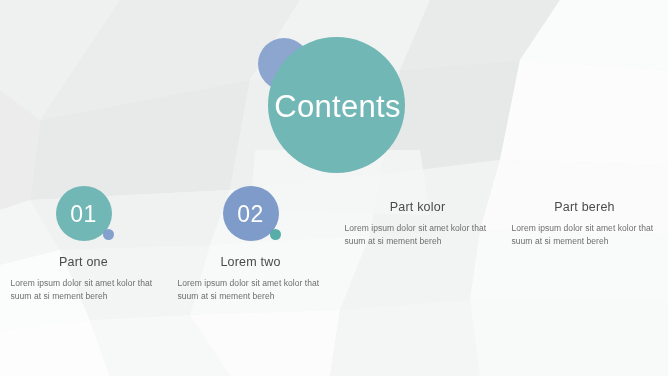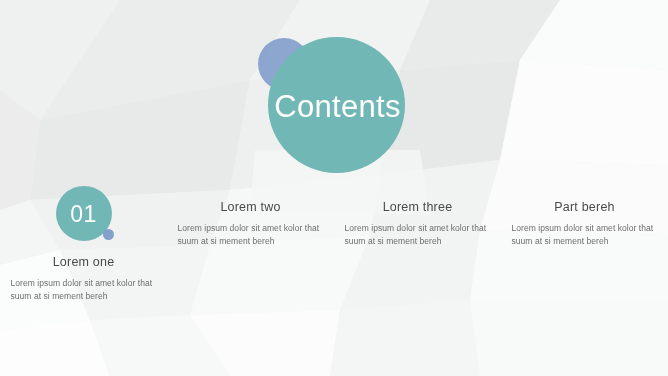--- a/index.html
+++ b/index.html
@@ -173,31 +173,37 @@
 
   <div id="parts">
 
     <div class="part">
       <div class="num-wrap">
         <div class="num-circle" style="background:#71b7b5;">
           <span>01</span>
         </div>
         <div class="num-dot" style="background:#7e9bc9;"></div>
       </div>
-      <div class="part-title">Lorem one</div>
-      <div class="part-body">Lorem ipsum dolor sit amet kolor that suum at si mement bereh</div>
-    </div>
-
-    <div class="part">
+      <div class="part-title">Part one</div>
+      <div class="part-body">Lorem ipsum dolor sit amet kolor that suum at si mement bereh</div>
+    </div>
+
+    <div class="part">
+      <div class="num-wrap">
+        <div class="num-circle" style="background:#7e9bc9;">
+          <span>02</span>
+        </div>
+        <div class="num-dot" style="background:#4fa9a3;"></div>
+      </div>
       <div class="part-title">Lorem two</div>
       <div class="part-body">Lorem ipsum dolor sit amet kolor that suum at si mement bereh</div>
     </div>
 
     <div class="part">
-      <div class="part-title">Lorem three</div>
+      <div class="part-title">Part kolor</div>
       <div class="part-body">Lorem ipsum dolor sit amet kolor that suum at si mement bereh</div>
     </div>
 
     <div class="part">
       <div class="part-title">Part bereh</div>
       <div class="part-body">Lorem ipsum dolor sit amet kolor that suum at si mement bereh</div>
     </div>
 
   </div>
 </div>

